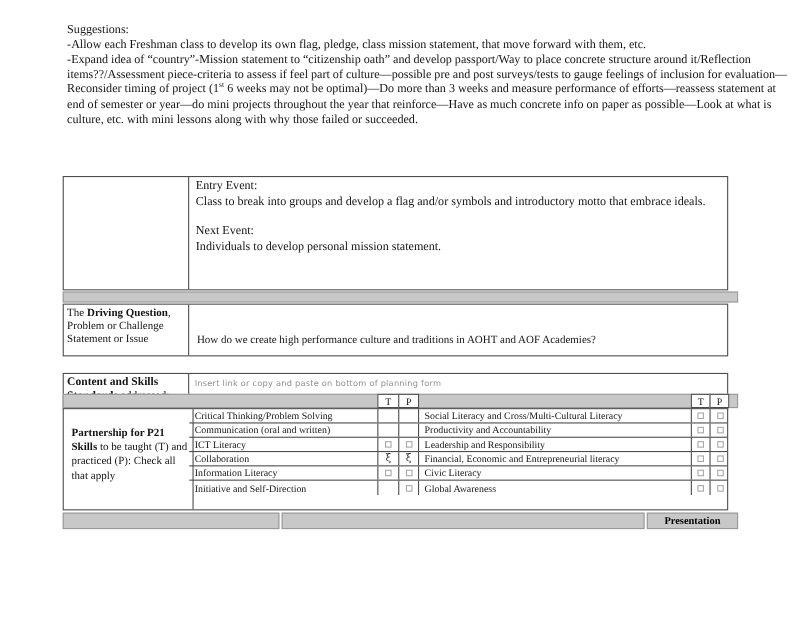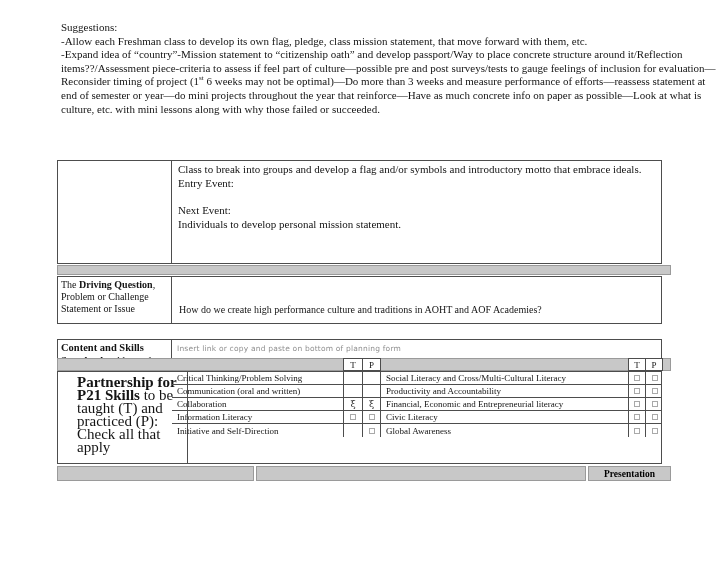--- a/index.html
+++ b/index.html
@@ -72,23 +72,23 @@
   #tp-p1 { left:304px; width:19px; }
   #tp-t2 { left:570px; width:18px; }
   #tp-p2 { left:587px; width:18px; }
 
   
   #skills {
     position:absolute; left:57px; top:371px; width:605px; height:93px;
     border:1px solid #4d4d4d; background:#fff;
   }
   #skills .p21-label {
-    position:absolute; left:16px; top:0; bottom:0; width:114px;
+    position:absolute; left:4px; top:0; bottom:0; width:114px;
     border-right:1px solid #4d4d4d;
-    padding:4px 3px; font-size:15px; line-height:13px;
+    padding:15px 3px; font-size:10px; line-height:13px;
   }
   #skills .rows { position:absolute; left:114px; top:0; right:0; bottom:0; }
   .skill-row { height:13px; display:flex; }
   .skill-row:not(:last-child) { border-bottom:1px solid #4d4d4d; }
   .skill-row > div { border-right:1px solid #4d4d4d; display:flex; align-items:center; }
   .skill-row > div:last-child { border-right:none; }
   .sn1 { flex:0 0 172px; }
   .ct1 { flex:0 0 19px; justify-content:center; }
   .cp1 { flex:0 0 18px; justify-content:center; }
   .sn2 { flex:0 0 248px; }
@@ -118,22 +118,22 @@
 
   <div class="suggestions">
     <p>Suggestions:</p>
     <p>-Allow each Freshman class to develop its own flag, pledge, class mission statement, that move forward with them, etc.</p>
     <p><span>-Expand idea of “country”-Mission statement to “citizenship oath” and develop passport/Way to place concrete structure around it/Reflection items??/Assessment piece-criteria to assess if feel part of culture—possible pre and post surveys/tests to gauge feelings of inclusion for evaluation—Reconsider timing of project (1</span><sup>st</sup><span> 6 weeks may not be optimal)—Do more than 3 weeks and measure performance of efforts—reassess statement at end of semester or year—do mini projects throughout the year that reinforce—Have as much concrete info on paper as possible—Look at what is culture, etc. with mini lessons along with why those failed or succeeded.</span></p>
   </div>
 
   <div class="trow" id="row-entry">
     <div class="label-cell"></div>
     <div class="content-cell">
+      <div>Entry Event:</div>
       <div>Class to break into groups and develop a flag and/or symbols and introductory motto that embrace ideals.</div>
-      <div>Entry Event:</div>
       <div class="blank-line"></div>
       <div>Next Event:</div>
       <div>Individuals to develop personal mission statement.</div>
     </div>
   </div>
 
   <div class="gray-bar" id="bar-top"></div>
 
   <div class="trow" id="row-driving">
     <div class="label-cell">
@@ -184,20 +184,36 @@
           <div class="cp1"></div>
           <div class="sn2">Productivity and Accountability</div>
           <div class="ct2">
             <span class="cbx"></span>
           </div>
           <div class="cp2">
             <span class="cbx"></span>
           </div>
         </div>
         <div class="skill-row">
+          <div class="sn1">ICT Literacy</div>
+          <div class="ct1">
+            <span class="cbx"></span>
+          </div>
+          <div class="cp1">
+            <span class="cbx"></span>
+          </div>
+          <div class="sn2">Leadership and Responsibility</div>
+          <div class="ct2">
+            <span class="cbx"></span>
+          </div>
+          <div class="cp2">
+            <span class="cbx"></span>
+          </div>
+        </div>
+        <div class="skill-row">
           <div class="sn1">Collaboration</div>
           <div class="ct1">
             <span class="xi">ξ</span>
           </div>
           <div class="cp1">
             <span class="xi">ξ</span>
           </div>
           <div class="sn2">Financial, Economic and Entrepreneurial literacy</div>
           <div class="ct2">
             <span class="cbx"></span>

